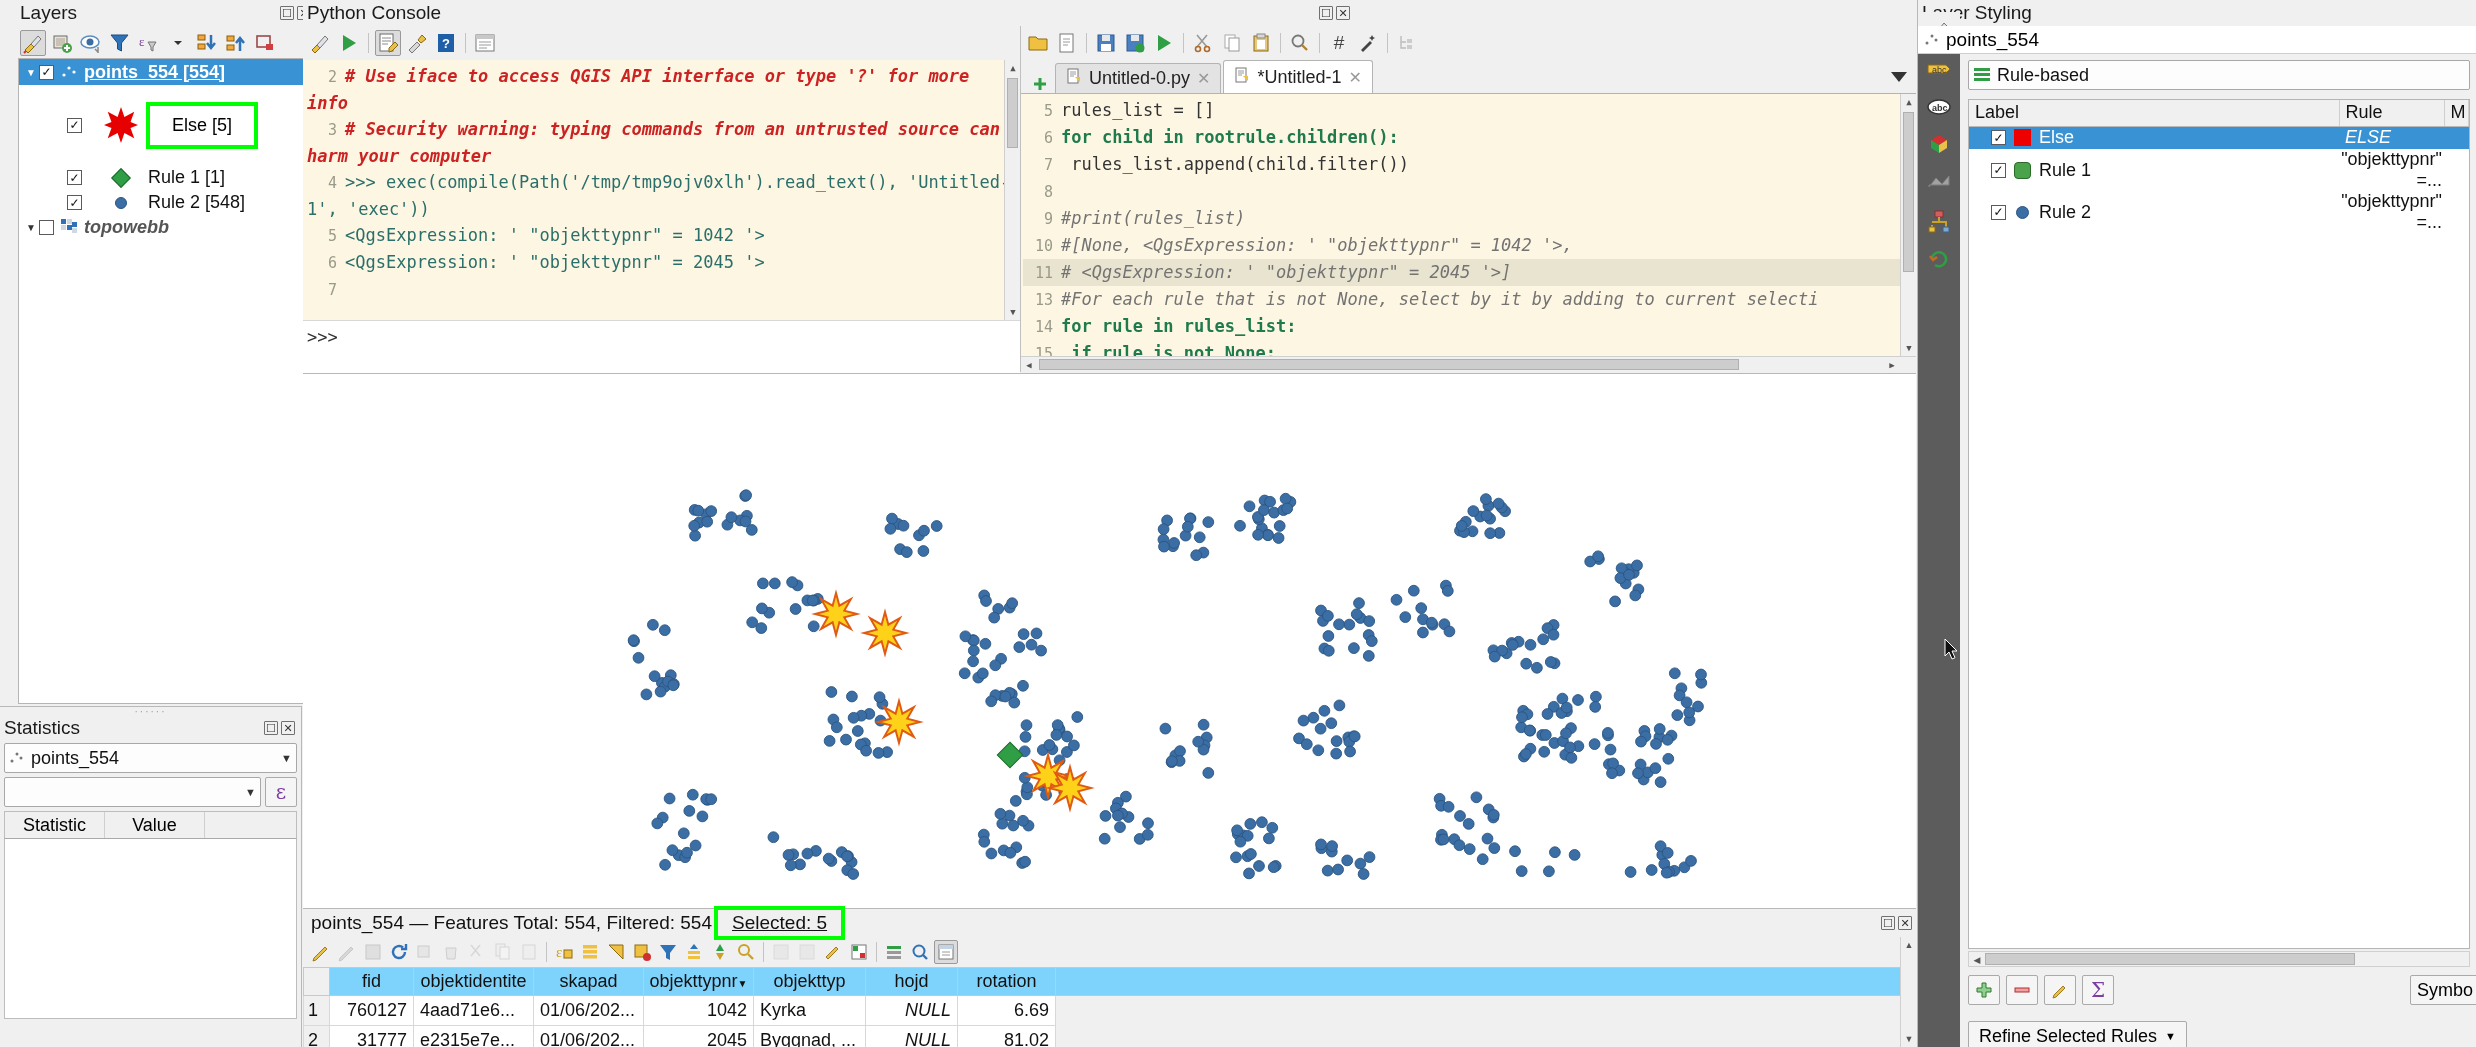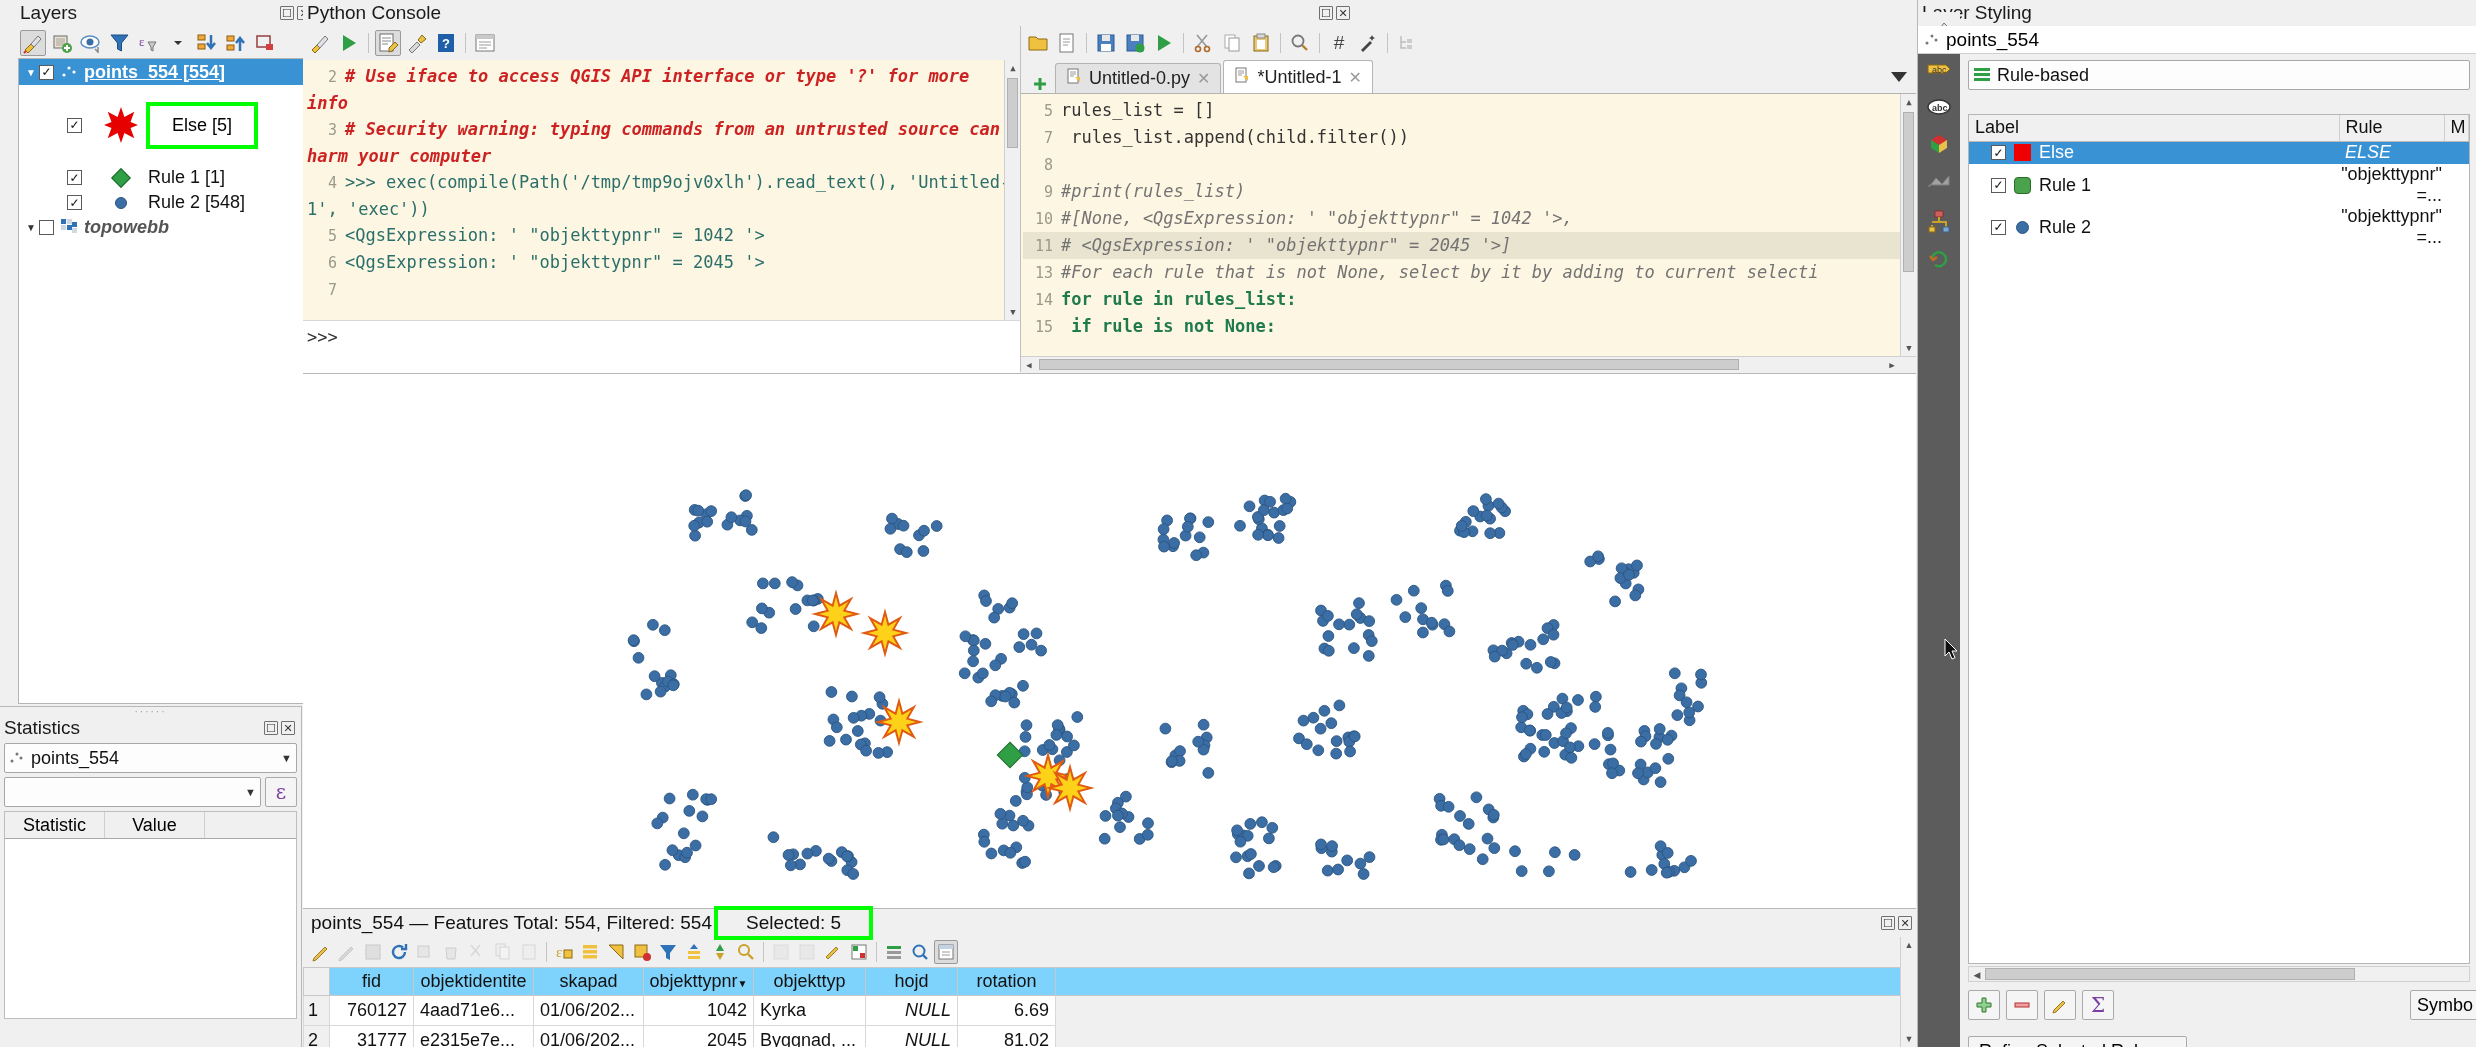--- a/index.html
+++ b/index.html
@@ -572,20 +572,21 @@
           <div style="width:34px;display:flex;align-items:center;justify-content:center;height:30px;">
             <svg width="22" height="22" viewBox="0 0 22 22">
                 <path d="M3 5h16l-8 10z" fill="#333"></path>
               </svg>
           </div>
         </div>
 
         <div class="code-area" style="height:278px;position:relative;">
           <div style="padding:3px 0 0 2px;">
             <div><span class="ln">5</span><span class="c-plain">rules_list = []</span></div>
+            <div><span class="ln">6</span><span class="c-kw">for child in rootrule.children():</span></div>
             <div><span class="ln">7</span><span class="c-plain">    rules_list.append(child.filter())</span></div>
             <div><span class="ln">8</span><span></span></div>
             <div><span class="ln">9</span><span class="c-gray">#print(rules_list)</span></div>
             <div><span class="ln">10</span><span class="c-gray">#[None, &lt;QgsExpression: ' "objekttypnr"  =  1042 '&gt;,</span></div>
             <div style="background:#e9e4cf;"><span class="ln">11</span><span class="c-gray"># &lt;QgsExpression: ' "objekttypnr"  =  2045 '&gt;]</span></div>
             <div><span class="ln">13</span><span class="c-gray">#For each rule that is not None, select by it by adding to current selecti</span></div>
             <div><span class="ln">14</span><span class="c-kw">for rule in rules_list:</span></div>
             <div><span class="ln">15</span><span class="c-kw">    if rule is not None:</span></div>
           </div>
           <div class="scroll-v">
@@ -1053,21 +1054,21 @@
         <path d="M582.0,238.0L585.4,250.7L596.8,244.2L590.3,255.6L603.0,259.0L590.3,262.4L596.8,273.8L585.4,267.3L582.0,280.0L578.6,267.3L567.2,273.8L573.7,262.4L561.0,259.0L573.7,255.6L567.2,244.2L578.6,250.7Z" fill="#ffd21a" stroke="#e05a12" stroke-width="2"></path>
         <path d="M596.0,327.0L599.4,339.7L610.8,333.2L604.3,344.6L617.0,348.0L604.3,351.4L610.8,362.8L599.4,356.3L596.0,369.0L592.6,356.3L581.2,362.8L587.7,351.4L575.0,348.0L587.7,344.6L581.2,333.2L592.6,339.7Z" fill="#ffd21a" stroke="#e05a12" stroke-width="2"></path>
         <path d="M745.0,381.0L748.4,393.7L759.8,387.2L753.3,398.6L766.0,402.0L753.3,405.4L759.8,416.8L748.4,410.3L745.0,423.0L741.6,410.3L730.2,416.8L736.7,405.4L724.0,402.0L736.7,398.6L730.2,387.2L741.6,393.7Z" fill="#ffd21a" stroke="#e05a12" stroke-width="2"></path>
         <path d="M767.0,393.0L770.4,405.7L781.8,399.2L775.3,410.6L788.0,414.0L775.3,417.4L781.8,428.8L770.4,422.3L767.0,435.0L763.6,422.3L752.2,428.8L758.7,417.4L746.0,414.0L758.7,410.6L752.2,399.2L763.6,405.7Z" fill="#ffd21a" stroke="#e05a12" stroke-width="2"></path>
       </svg>
   </div>
 
   <div id="attr-panel">
     <div class="attr-title">
       <span>points_554 — Features Total: 554, Filtered: 554</span>
-      <span class="hl-box" style="background:#f0f0f0;padding:2px 28px;margin-left:6px;">
+      <span class="hl-box" style="background:#f0f0f0;padding:2px 14px;margin-left:6px;text-decoration:underline;">
         <span>Selected: 5</span>
       </span>
       <span style="flex:1;"></span>
       <span class="panel-btns" style="margin-right:4px;">
         <span class="pb">☐</span>
         <span class="pb">✕</span>
       </span>
     </div>
     <div class="attr-toolbar">
       <div class="ab">
@@ -1339,21 +1340,21 @@
         <span style="display:inline-flex;margin-right:6px;">
           <svg width="18" height="18" viewBox="0 0 18 18">
               <rect x="1" y="2" width="16" height="3" fill="#2f9e44"></rect>
               <rect x="1" y="7" width="16" height="3" fill="#2f9e44"></rect>
               <rect x="1" y="12" width="16" height="3" fill="#2f9e44"></rect>
             </svg>
         </span>
         <span class="cval">Rule-based</span>
       </div>
 
-      <div style="margin-top:24px;border:1px solid #b5b5b5;background:#fff;height:850px;overflow:hidden;">
+      <div style="margin-top:9px;border:1px solid #b5b5b5;background:#fff;height:850px;overflow:hidden;">
         <table class="rules-table">
           <colgroup>
               <col style="width:370px">
               <col style="width:105px">
               <col>
             </colgroup>
           <thead>
             <tr>
               <th>Label</th>
               <th>Rule</th>

